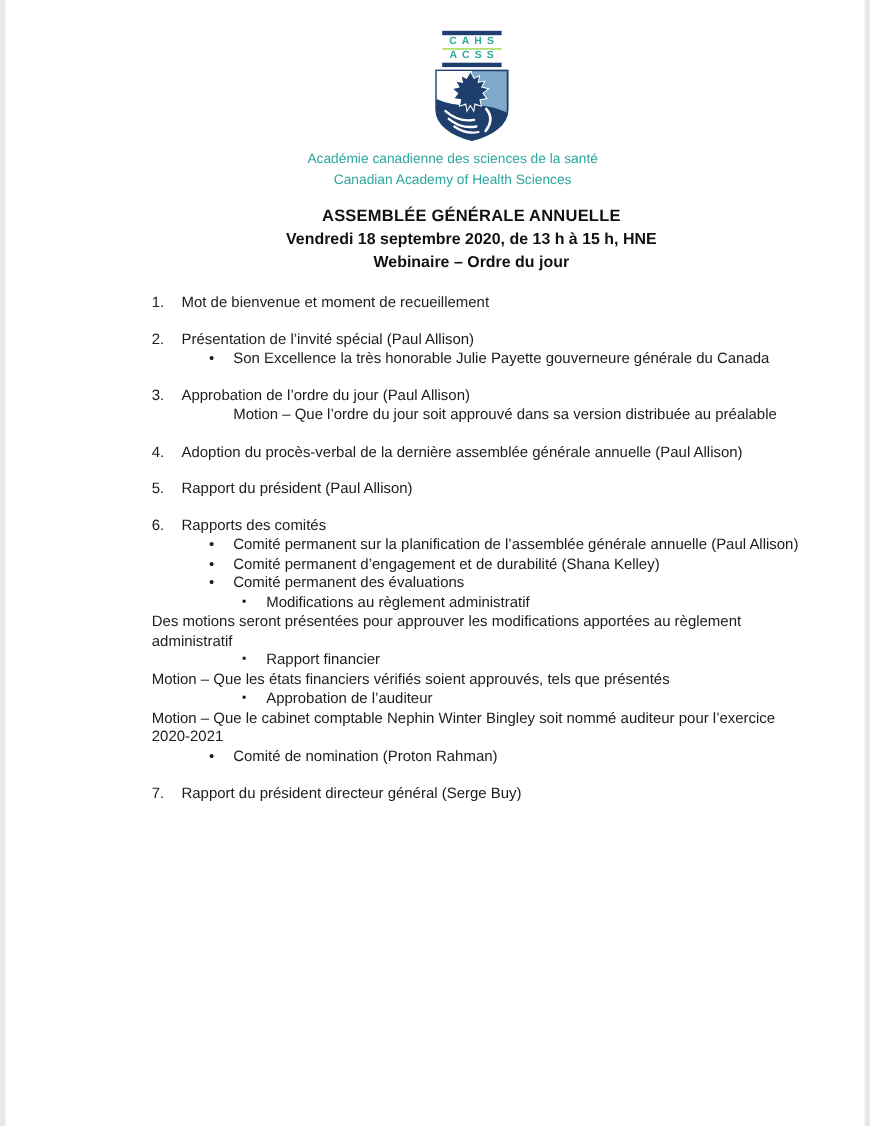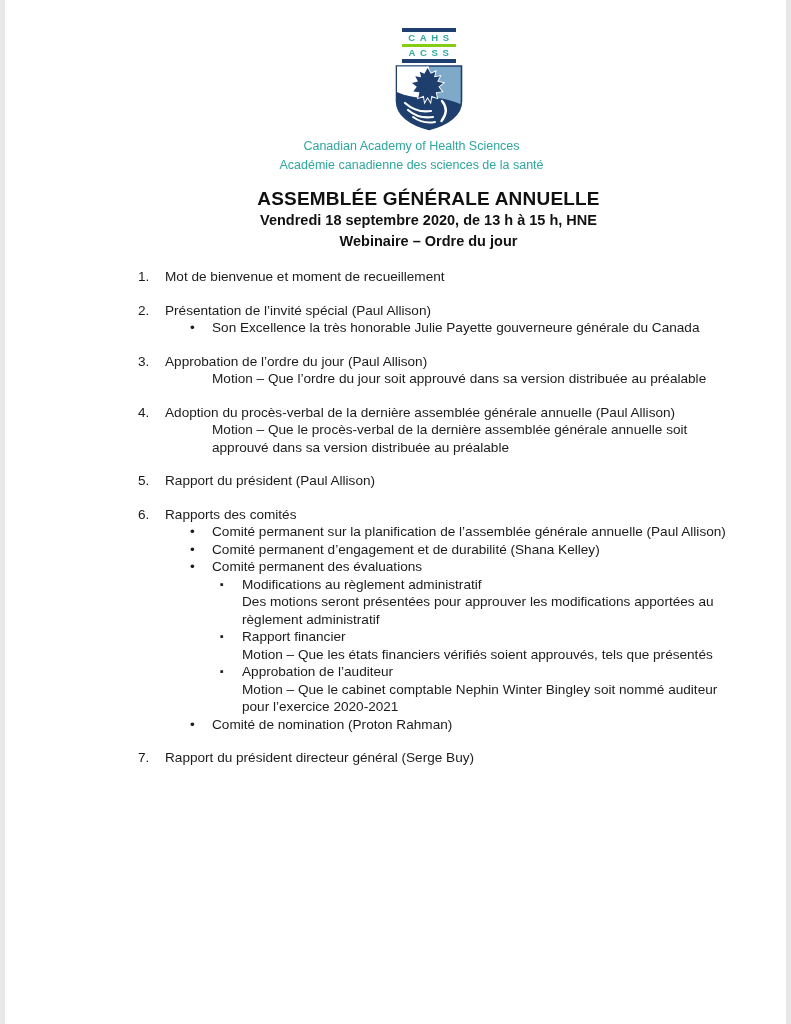--- a/index.html
+++ b/index.html
@@ -14,40 +14,40 @@
   .logo-wrap { width:68px; margin-left:390px; }
   .banner {
     width:54px; margin:0 auto; background:#fff;
     border-top:4px solid #1e3f6d; border-bottom:4px solid #1e3f6d;
   }
   .banner-row {
     color:#2ea79e; font-weight:bold; font-size:9.5px; line-height:10px;
     letter-spacing:4.6px; text-align:center; padding:1px 0 1px 4px;
     white-space:nowrap;
   }
-  .banner-row + .banner-row { border-top:3px solid #84cc16; }
+  .banner-row + .banner-row { border-top:1px solid #84cc16; }
   .shield { display:block; margin:2px auto 0 auto; }
   .org-names {
     margin-top:6px; padding-left:32px; text-align:center;
     color:#2ea79e; font-size:12.5px; line-height:18.5px;
   }
   .title-block { margin-top:14px; padding-left:66px; text-align:center; }
-  .doc-title { font-size:19px; font-weight:bold; line-height:22px; letter-spacing:.2px; color:#111; }
+  .doc-title { font-size:15px; font-weight:bold; line-height:22px; letter-spacing:.2px; color:#111; }
   .doc-date, .doc-subtitle { font-size:14.5px; font-weight:bold; line-height:21px; color:#111; }
   
   .agenda { margin-left:133px; margin-top:11px; width:600px; font-size:13.6px; line-height:17.5px; }
   .agenda-item { display:flex; margin-top:16px; }
   .agenda-item .num { width:27px; flex:none; }
   .agenda-item .txt { flex:1; }
   .b1 { display:flex; margin-left:52px; }
   .b1::before { content:"\2022"; width:22px; flex:none; }
   .b2 { display:flex; margin-left:82px; }
   .b2::before { content:"\25AA"; width:22px; flex:none; font-size:11px; }
   .plain { margin-left:74px; }
-  .note { margin-left:104px; }
+  .note { }
   
   .doc-footer {
     position:absolute; top:954px; left:0; width:100%; text-align:center;
     font-size:13.5px; font-weight:bold; font-style:italic; color:#111;
   }
   .doc-footer sup { font-size:9px; }
 </style>
 </head>
 <body>
 
@@ -71,22 +71,22 @@
         <path d="M13,45 C20,51 29,53.5 38,52" stroke="#ffffff" stroke-width="2.2" fill="none" stroke-linecap="round"></path>
         <path d="M18,52 C25,57 32,58.5 40,57" stroke="#ffffff" stroke-width="2" fill="none" stroke-linecap="round"></path>
         <path d="M47,36 C52,42 52,49 46.5,56" stroke="#ffffff" stroke-width="2.4" fill="none" stroke-linecap="round"></path>
 
         <g transform="translate(17,3) scale(1.3)">
           <path d="M12 0 L14.5 4.5 L18 2.8 L17 7.2 L21.5 6.4 L19.4 10.4 L24 11.5 L20.3 14.4 L23 18 L18.3 18.6 L19.2 23 L14.9 21.4 L14.2 26 L12 22.3 L9.8 26 L9.1 21.4 L4.8 23 L5.7 18.6 L1 18 L3.7 14.4 L0 11.5 L4.6 10.4 L2.5 6.4 L7 7.2 L6 2.8 L9.5 4.5 Z" fill="#1e3f6d" stroke="#ffffff" stroke-width="1.4" paint-order="stroke"></path>
         </g>
       </svg>
     </div>
     <div class="org-names">
+      <div>Académie canadienne des sciences de la santé</div>
       <div>Canadian Academy of Health Sciences</div>
-      <div>Académie canadienne des sciences de la santé</div>
     </div>
     <div class="title-block">
       <h1 class="doc-title">ASSEMBLÉE GÉNÉRALE ANNUELLE</h1>
       <div class="doc-date">Vendredi 18 septembre 2020, de 13 h à 15 h, HNE</div>
       <div class="doc-subtitle">Webinaire – Ordre du jour</div>
     </div>
   </header>
 
   <main class="agenda">
 
@@ -106,21 +106,20 @@
     <div class="agenda-item">
       <span class="num">3.</span>
       <span class="txt">Approbation de l’ordre du jour (Paul Allison)</span>
     </div>
     <div class="plain">Motion – Que l’ordre du jour soit approuvé dans sa version distribuée au préalable</div>
 
     <div class="agenda-item">
       <span class="num">4.</span>
       <span class="txt">Adoption du procès-verbal de la dernière assemblée générale annuelle (Paul Allison)</span>
     </div>
-    <div class="plain">Motion – Que le procès-verbal de la dernière assemblée générale annuelle soit approuvé dans sa version distribuée au préalable</div>
 
     <div class="agenda-item">
       <span class="num">5.</span>
       <span class="txt">Rapport du président (Paul Allison)</span>
     </div>
 
     <div class="agenda-item">
       <span class="num">6.</span>
       <span class="txt">Rapports des comités</span>
     </div>

